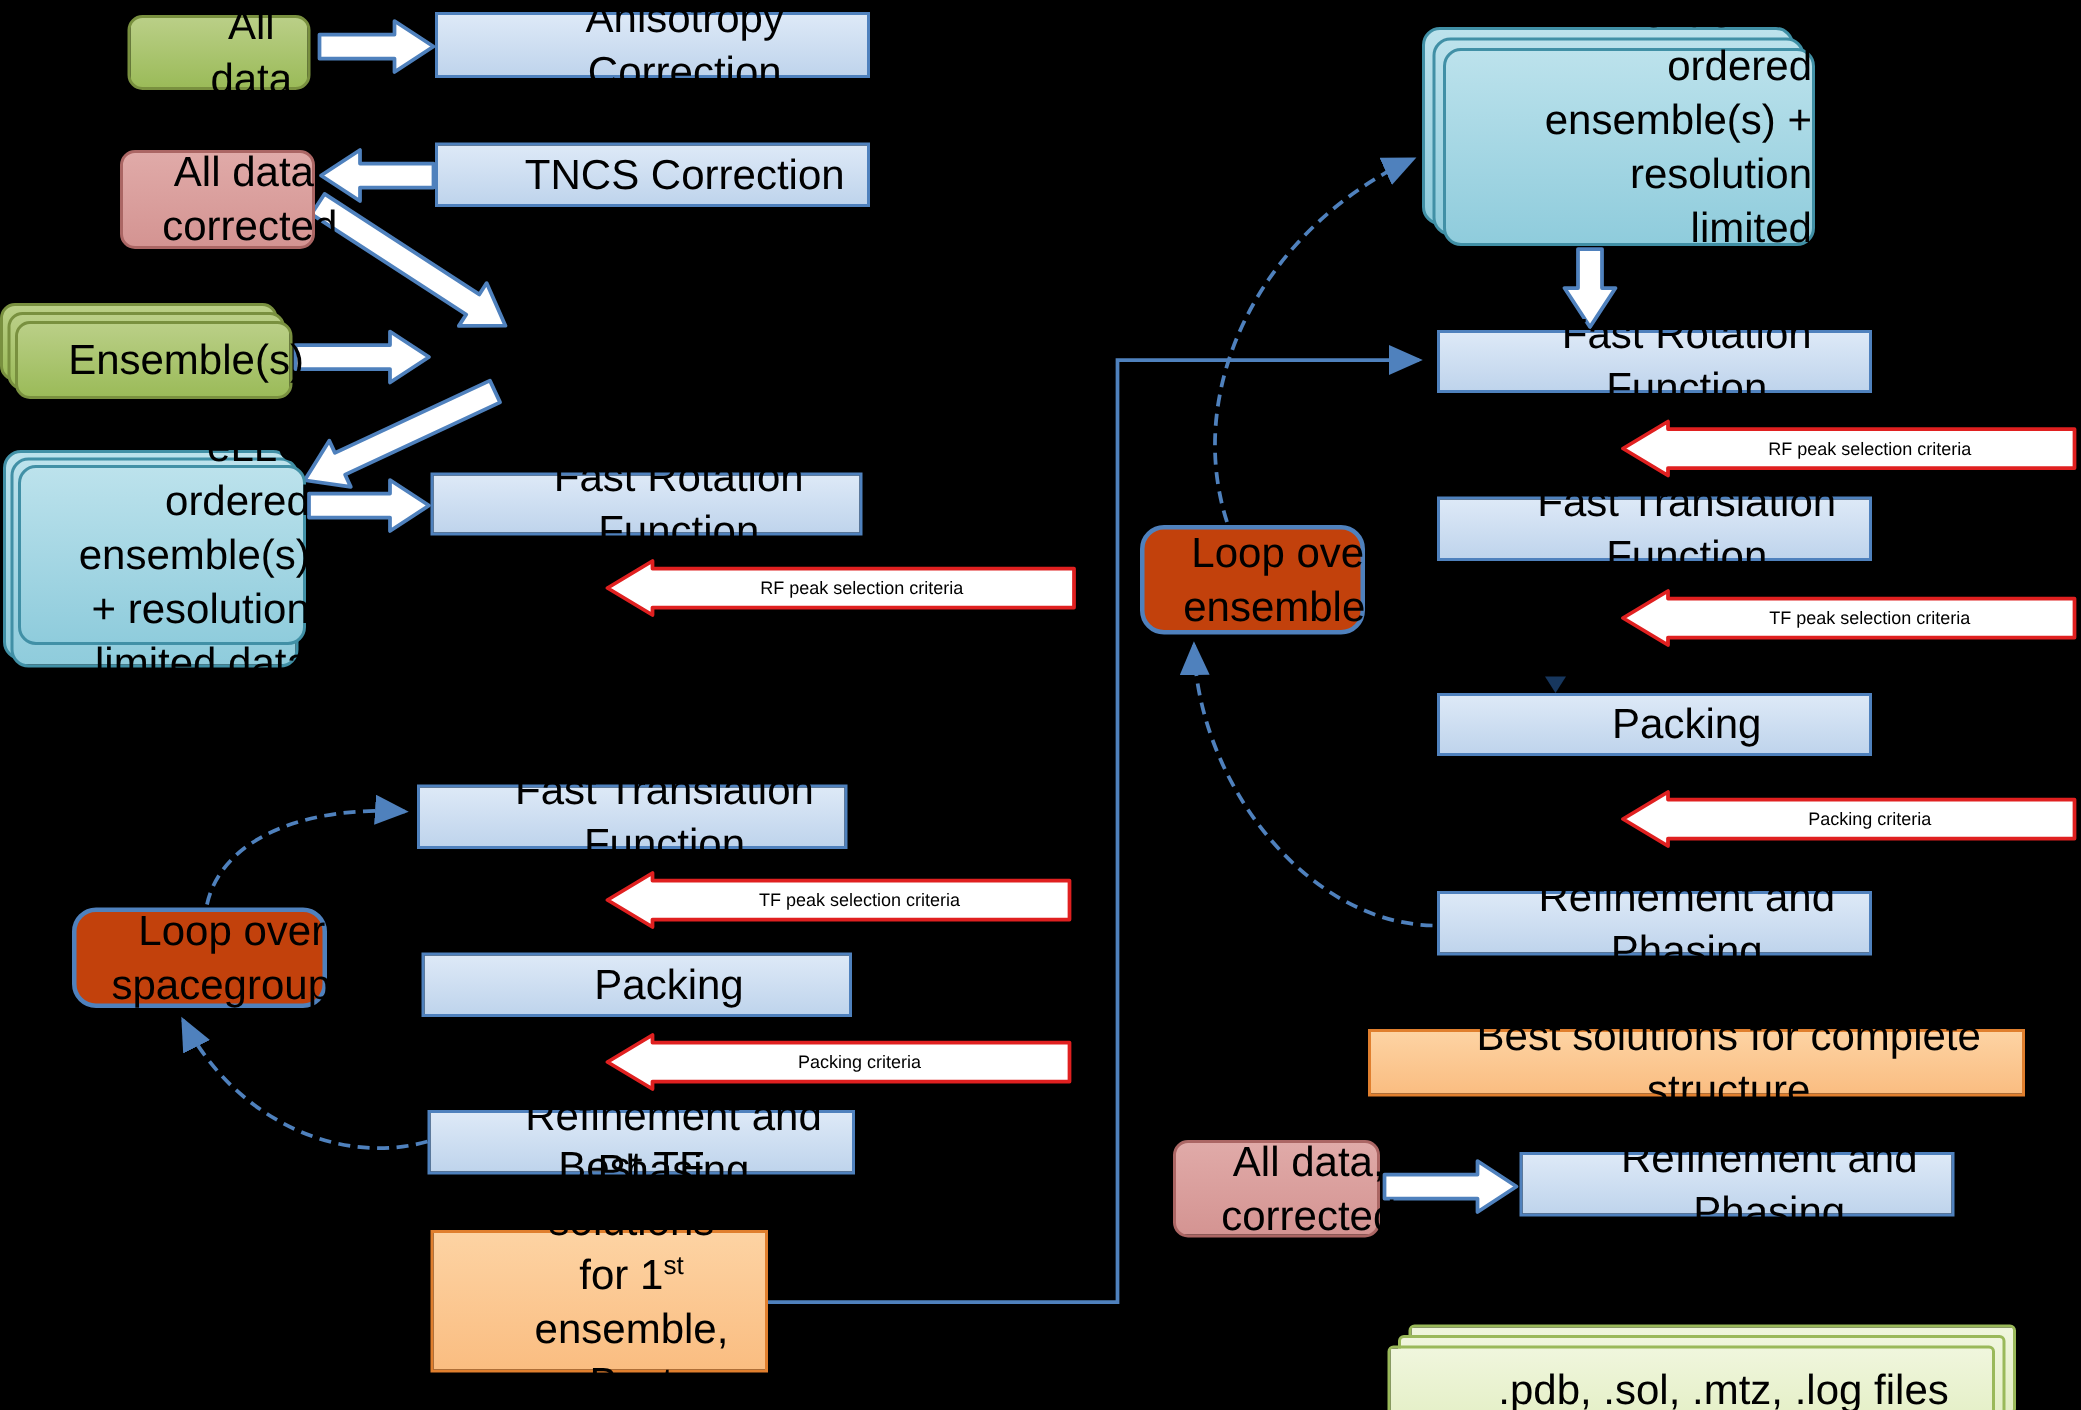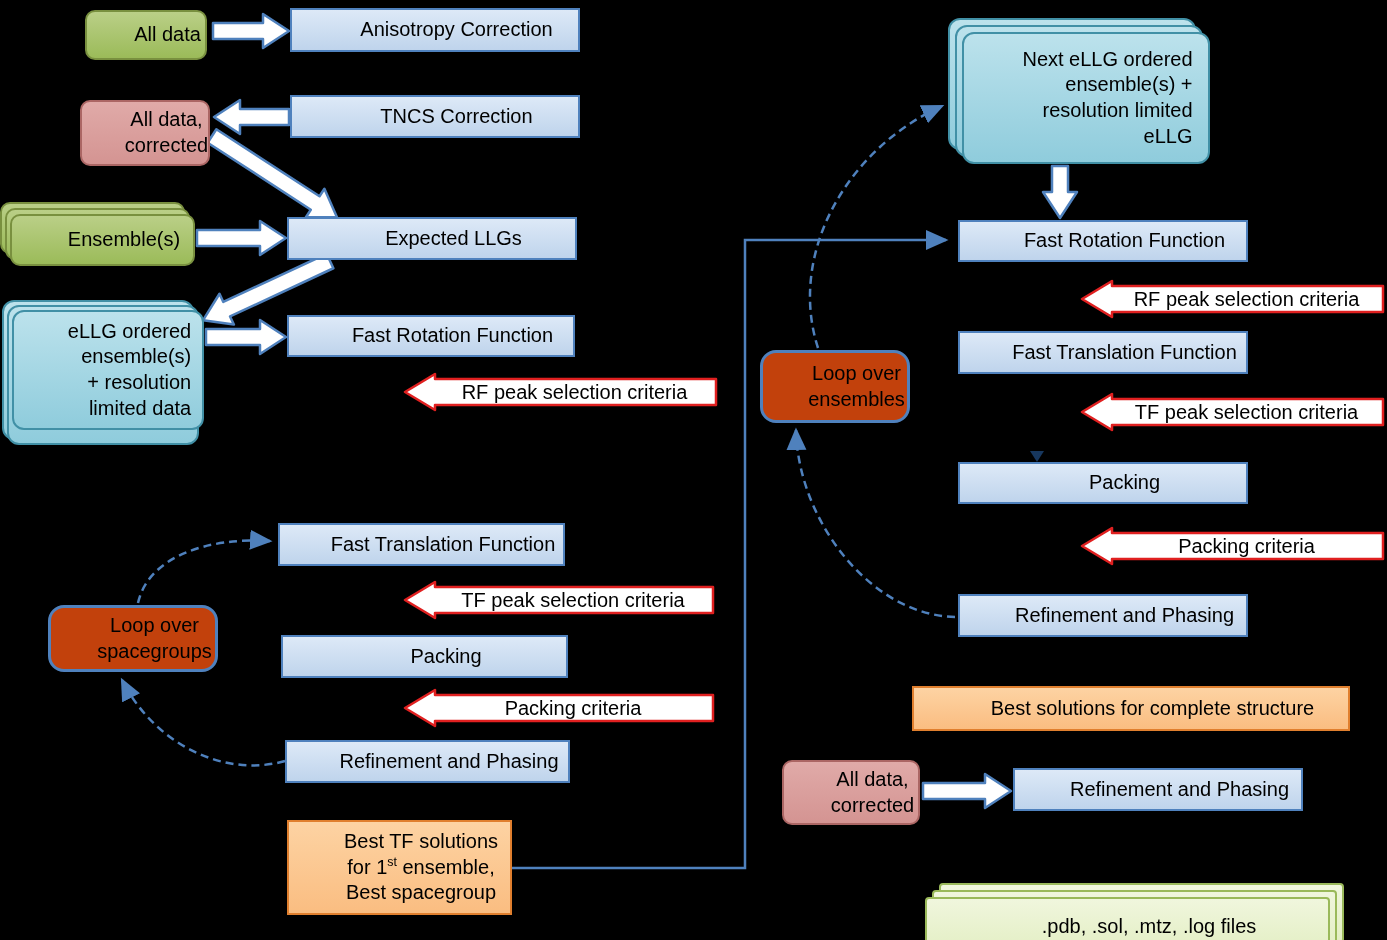--- a/index.html
+++ b/index.html
@@ -1,32 +1,32 @@
 <!DOCTYPE html>
 <html><head>
 <meta charset="utf-8">
 <style>
   html,body{margin:0;padding:0;background:#000;}
   #canvas{position:relative;width:1387px;height:940px;background:#000;overflow:hidden;
           font-family:"Liberation Sans",sans-serif;color:#000;}
   #arrow-layer{position:absolute;left:0;top:0;z-index:1;}
   .box{position:absolute;display:flex;align-items:center;justify-content:center;text-align:center;
-       font-size:20px;line-height:1.28;color:#000;box-sizing:border-box;z-index:2;padding-left:43px;}
+       font-size:28px;line-height:1.28;color:#000;box-sizing:border-box;z-index:2;padding-left:43px;}
   .blue{background:linear-gradient(180deg,#dde9f7,#bfd4ec);border:2px solid #4f81bd;}
   .green{background:linear-gradient(180deg,#bacf87,#9bbb59);border:2px solid #79903f;border-radius:10px;}
   .pink{background:linear-gradient(180deg,#e0aaa8,#d49492);border:2px solid #ab6664;border-radius:10px;}
   .teal{background:linear-gradient(180deg,#bce2ec,#8fccdc);border:2px solid #4190a6;border-radius:12px;text-align:right;}
   .orange{background:linear-gradient(180deg,#fdd3a3,#fabd81);border:2px solid #e07f2e;}
   .loopbox{background:#c2410c;border:3px solid #4f81bd;border-radius:16px;}
   .palegreen{background:linear-gradient(180deg,#f0f6dd,#e2eec2);border:2px solid #9ab95a;border-radius:4px;margin-top:29px;}
   .stack{z-index:2;}
   .redarrow{position:absolute;z-index:3;}
   .redarrow svg{position:absolute;left:0;top:0;display:block;}
   .ra-label{position:absolute;left:32px;right:4px;top:0;bottom:0;display:flex;align-items:center;
-            justify-content:center;font-size:20px;color:#000;white-space:nowrap;}
+            justify-content:center;font-size:12px;color:#000;white-space:nowrap;}
   sup{font-size:0.62em;}
   .lines span{display:block;}
 </style>
 </head>
 <body>
 
 <div id="canvas">
 
   <svg id="arrow-layer" width="1387" height="940">
     <defs>
@@ -76,23 +76,20 @@
       <span>corrected</span>
     </div>
   </div>
 
   <div class="box green stack" style="left:0px;top:202px;width:185px;height:52px"></div>
   <div class="box green stack" style="left:5px;top:208px;width:185px;height:52px"></div>
   <div class="box green" style="left:10px;top:214px;width:185px;height:52px">
     <span>Ensemble(s)</span>
   </div>
 
-  <div class="box blue" style="left:287px;top:217px;width:290px;height:43px">
-    <span>Expected LLGs</span>
-  </div>
 
   <div class="box teal stack" style="left:2px;top:300px;width:192px;height:140px"></div>
   <div class="box teal stack" style="left:7px;top:305px;width:192px;height:140px"></div>
   <div class="box teal" style="left:12px;top:310px;width:192px;height:120px">
     <div class="lines">
       <span>eLLG ordered</span>
       <span>ensemble(s)</span>
       <span>+ resolution</span>
       <span>limited data</span>
     </div>

